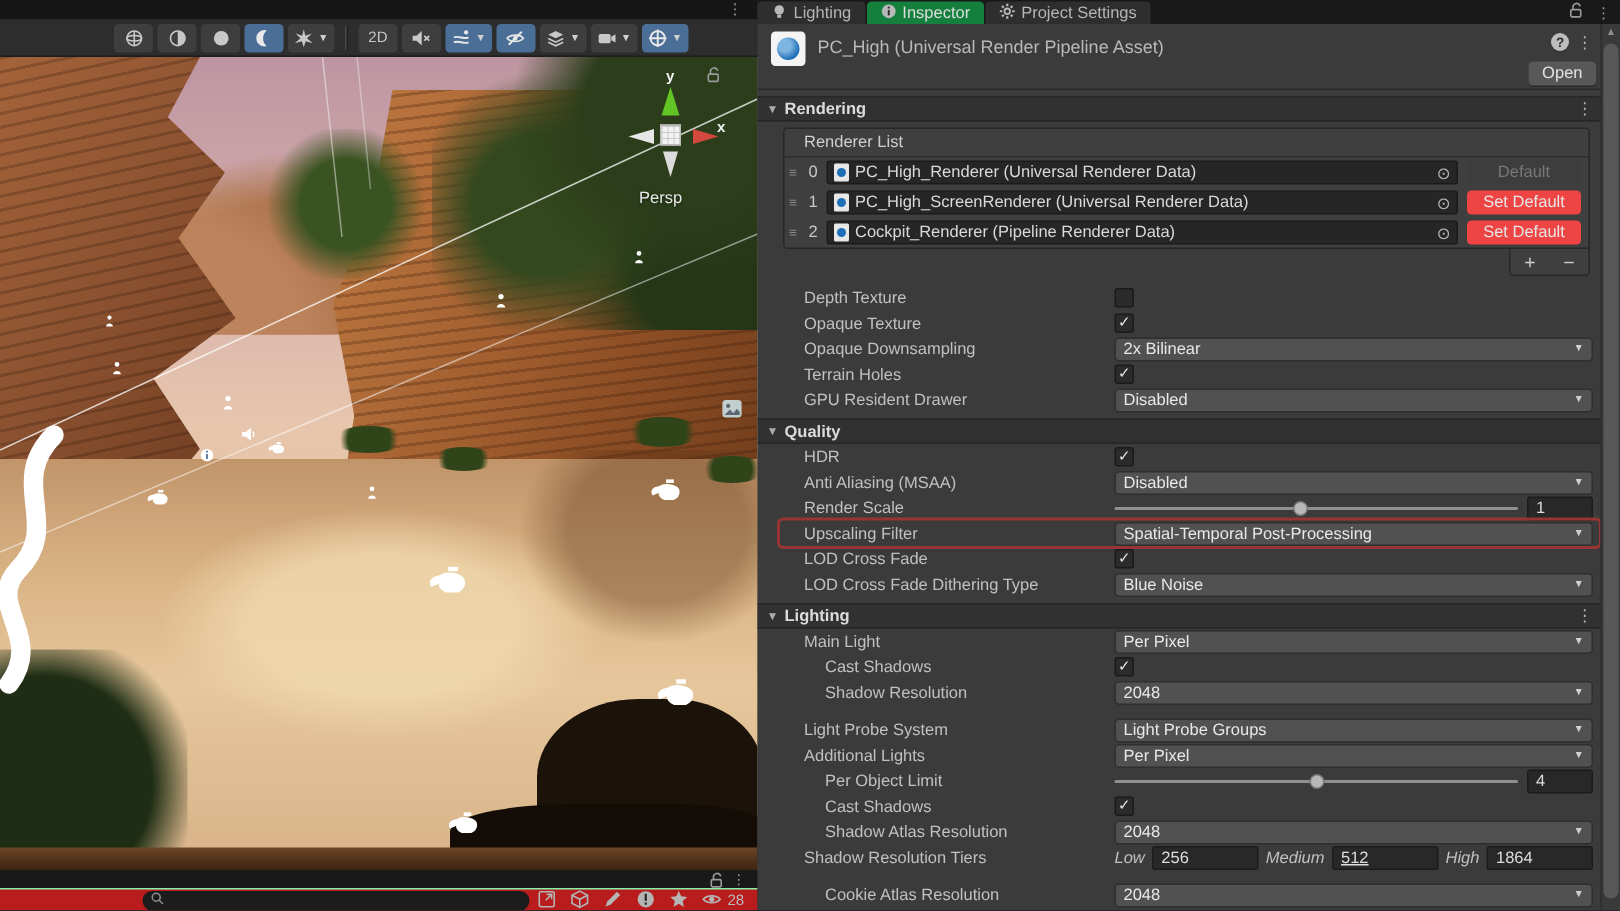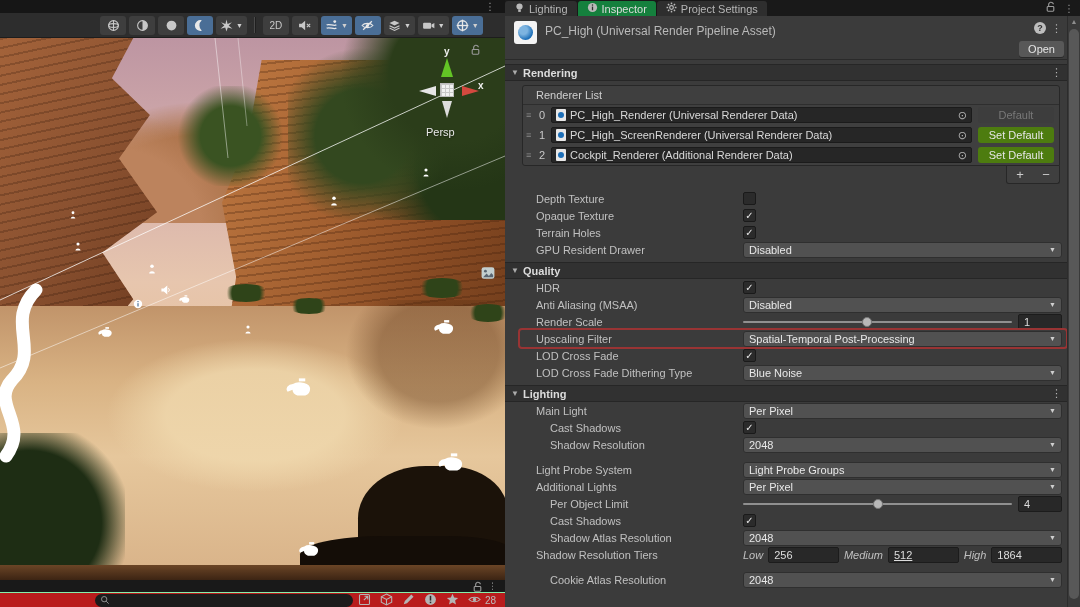--- a/index.html
+++ b/index.html
@@ -5,21 +5,21 @@
   html,body{margin:0;padding:0;background:#1a1a1a;}
   .root{position:relative;width:1080px;height:607px;background:#383838;overflow:hidden;
         font-family:"Liberation Sans",sans-serif;font-size:11px;color:#c8c8c8;-webkit-font-smoothing:antialiased;}
   .root *{box-sizing:border-box;}
 
   
   .scene{position:absolute;left:0;top:0;width:505px;height:607px;background:#262626;}
   .scene-topstrip{position:absolute;left:0;top:0;width:505px;height:13px;background:#161616;}
   .scene-topstrip .kebab{position:absolute;right:10px;top:0;color:#999;font-size:10px;line-height:13px;}
   .scene-toolbar{position:absolute;left:0;top:13px;width:505px;height:25px;background:#2d2d2d;
-        display:flex;align-items:center;padding-left:100px;gap:3px;border-bottom:1px solid #1d1d1d;}
+        display:flex;align-items:center;padding-left:76px;gap:3px;border-bottom:1px solid #1d1d1d;}
   .tb-sep{width:2px;height:16px;border-left:1px solid #4a4a4a;border-right:1px solid #1f1f1f;margin:0 4px;}
   .tb-btn{height:19px;min-width:26px;padding:0 4px;background:#3e3e3e;border-radius:3px;
         display:flex;align-items:center;justify-content:center;gap:2px;color:#c8c8c8;font-size:10px;}
   .tb-btn.active{background:#4a6e96;}
   .tb-btn .caret{font-size:7px;color:#cfcfcf;margin-left:1px;}
   .tb-btn svg{display:block;}
 
   .viewport{position:absolute;left:0;top:38px;width:505px;height:542px;overflow:hidden;background:#d8b093;}
   .sky{position:absolute;inset:0;background:linear-gradient(180deg,#bd95a2 0,#d3adab 22%,#e7c6ae 45%,#e5c09a 62%,#dcb58d 100%);}
   .far-rocks{position:absolute;left:30px;top:55px;width:240px;height:130px;opacity:.95;
@@ -114,21 +114,21 @@
   .rlist{margin:4px 20px 0 17px;border:1px solid #272727;background:#3f3f3f;border-radius:3px 3px 0 3px;}
   .rlist-hdr{height:19px;display:flex;align-items:center;padding-left:13px;color:#cfcfcf;border-bottom:1px solid #2e2e2e;}
   .rrow{height:20px;display:flex;align-items:center;padding:0 5px 0 3px;}
   .rrow .drag{width:13px;color:#8a8a8a;font-size:9px;letter-spacing:0;}
   .rrow .idx{width:12px;color:#c8c8c8;}
   .objfield{flex:1;height:16px;background:#262626;border:1px solid #1b1b1b;border-radius:2px;
         display:flex;align-items:center;padding:0 4px;gap:4px;color:#d9d9d9;overflow:hidden;}
   .objfield .mini{width:10px;height:12px;background:#e8e8e8;border-radius:1px;position:relative;flex:0 0 auto;}
   .objfield .mini i{position:absolute;left:2px;top:3px;width:6px;height:6px;border-radius:50%;background:#1d6fb8;display:block;}
   .objfield .picker{margin-left:auto;color:#b5b5b5;font-size:11px;}
-  .rbtn{width:76px;height:16px;margin-left:6px;background:#4d7c0f;border-radius:3px;color:#e6e6e6;
+  .rbtn{width:76px;height:16px;margin-left:6px;background:#ef4444;border-radius:3px;color:#e6e6e6;
         display:flex;align-items:center;justify-content:center;}
   .rbtn.disabled{background:#3d3d3d;color:#787878;}
   .rlist-footwrap{display:flex;justify-content:flex-end;margin:0 20px 0 0;height:19px;}
   .rlist-foot{width:54px;height:18px;background:#3f3f3f;border:1px solid #272727;border-top:none;
         border-radius:0 0 3px 3px;display:flex;align-items:center;justify-content:space-around;color:#cccccc;}
   .rlist-foot span{font-size:13px;line-height:14px;}
 
   .irow{height:17px;display:flex;align-items:center;padding-left:31px;position:relative;}
   .ilabel{width:207px;color:#c0c0c0;overflow:hidden;white-space:nowrap;}
   .ival{flex:1;display:flex;align-items:center;padding-right:18px;}
@@ -502,21 +502,21 @@
               </div>
               <div class="rbtn">Set Default</div>
             </div>
             <div class="rrow">
               <span class="drag">≡</span>
               <span class="idx">2</span>
               <div class="objfield">
                 <span class="mini">
                   <i></i>
                 </span>
-                <span>Cockpit_Renderer (Additional Renderer Data)</span>
+                <span>Cockpit_Renderer (Pipeline Renderer Data)</span>
                 <span class="picker">⊙</span>
               </div>
               <div class="rbtn">Set Default</div>
             </div>
           </div>
           <div class="rlist-footwrap">
             <div class="rlist-foot">
               <span>+</span>
               <span>−</span>
             </div>
@@ -525,20 +525,29 @@
           <div class="irow">
             <div class="ilabel">Depth Texture</div>
             <div class="ival">
               <div class="chk"></div>
             </div>
           </div>
           <div class="irow">
             <div class="ilabel">Opaque Texture</div>
             <div class="ival">
               <div class="chk">✓</div>
+            </div>
+          </div>
+          <div class="irow">
+            <div class="ilabel">Opaque Downsampling</div>
+            <div class="ival">
+              <div class="dd">
+                <span>2x Bilinear</span>
+                <span class="caret">▼</span>
+              </div>
             </div>
           </div>
           <div class="irow">
             <div class="ilabel">Terrain Holes</div>
             <div class="ival">
               <div class="chk">✓</div>
             </div>
           </div>
           <div class="irow">
             <div class="ilabel">GPU Resident Drawer</div>

